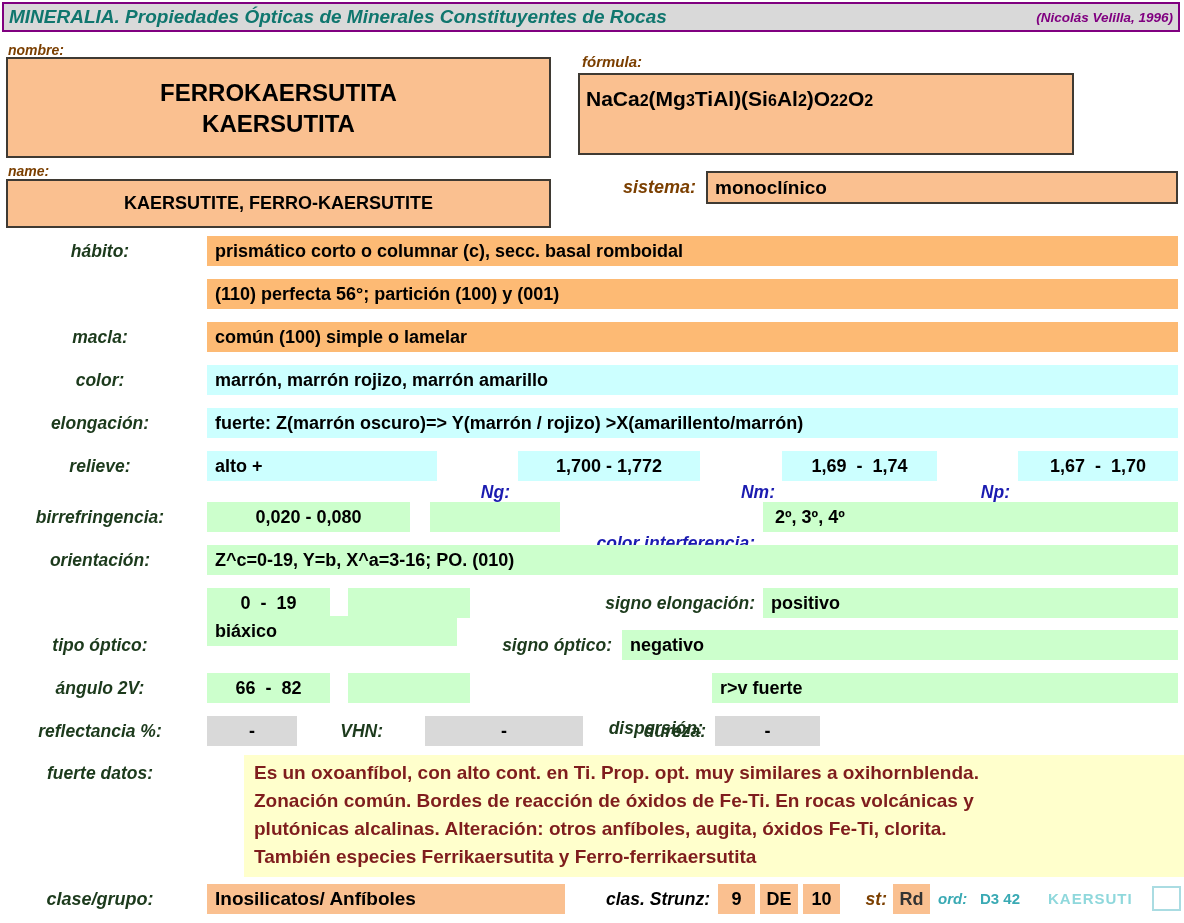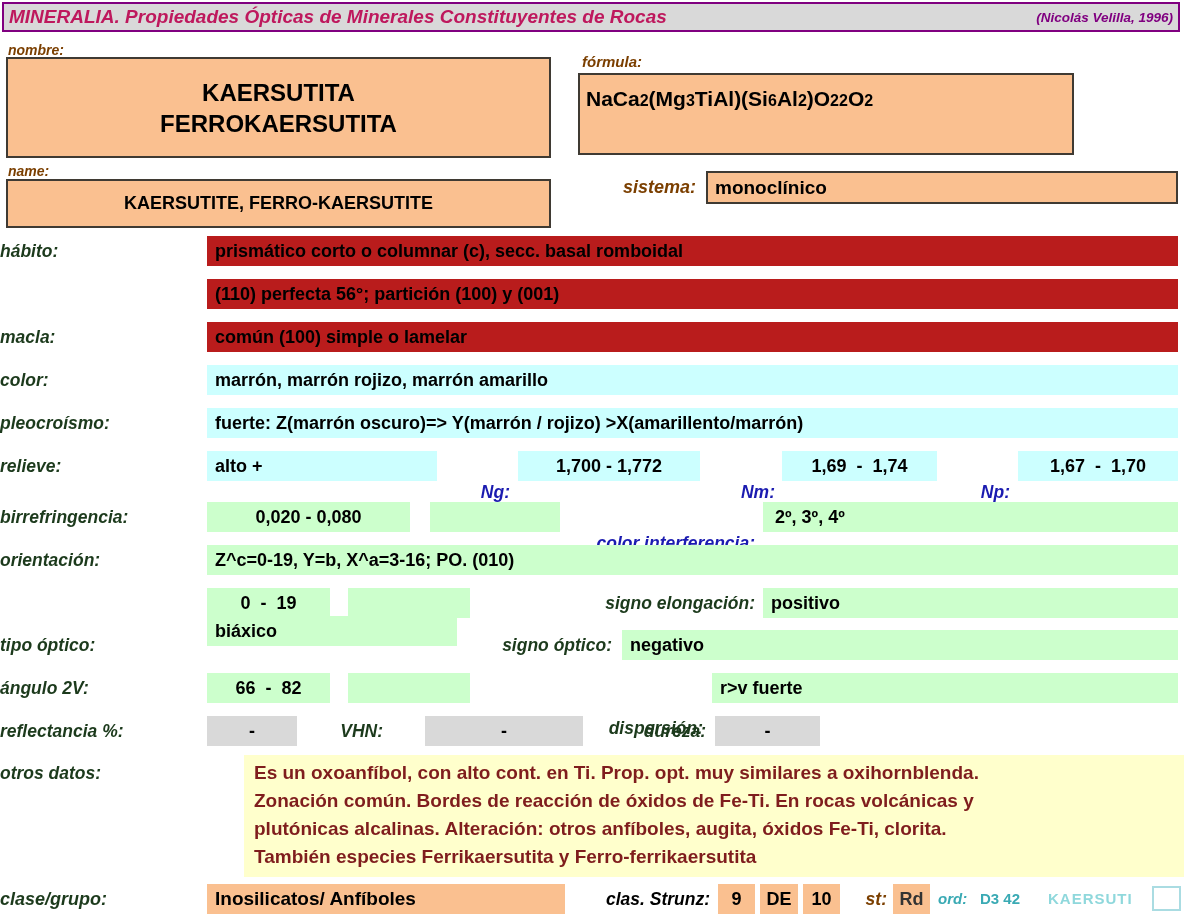--- a/index.html
+++ b/index.html
@@ -3,50 +3,50 @@
 <meta charset="utf-8">
 <style>
   html,body { margin:0; padding:0; background:#ffffff; }
   body { font-family:"Liberation Sans", sans-serif; font-weight:bold; }
   .page { position:relative; width:1184px; height:923px; background:#ffffff; overflow:hidden; }
 
   .abs { position:absolute; box-sizing:border-box; }
 
   .header { left:2px; top:2px; width:1178px; height:30px; background:#d9d9d9;
             border:2px solid #800080; display:flex; align-items:center; justify-content:space-between; }
-  .header .title { color:#be185d; font-style:italic; font-weight:bold; font-size:19px; padding-left:5px; white-space:nowrap; }
+  .header .title { color:#0f766e; font-style:italic; font-weight:bold; font-size:19px; padding-left:5px; white-space:nowrap; }
   .header .credit { color:#800080; font-style:italic; font-weight:bold; font-size:13.5px; padding-right:5px; white-space:nowrap; }
 
   .toplbl { position:absolute; color:#7b3f00; font-style:italic; font-weight:bold; font-size:14px; }
   .obox { background:#fac090; border:2px solid #3f3a33; }
 
   .nombre-box { left:6px; top:57px; width:545px; height:101px; display:flex; flex-direction:column;
                 align-items:center; justify-content:center; font-size:24px; line-height:31px; color:#000; }
   .name-box { left:6px; top:179px; width:545px; height:49px; display:flex; align-items:center;
               justify-content:center; font-size:18px; color:#000; }
   .formula-box { left:578px; top:73px; width:496px; height:82px; font-size:21px; color:#000; padding:12px 6px; }
   .formula-box .fsm { font-size:16px; }
   .sistema-lbl { left:500px; top:172px; width:196px; text-align:right; color:#7b3f00; font-style:italic;
                  font-weight:bold; font-size:18px; line-height:31px; }
   .sistema-box { left:706px; top:171px; width:472px; height:33px; font-size:19px; line-height:29px;
                  color:#000; padding-left:7px; }
 
-  .rowlbl { position:absolute; left:0; width:200px; text-align:left; font-style:italic; font-weight:bold;
+  .rowlbl { position:absolute; left:0; width:200px; text-align:center; font-style:italic; font-weight:bold;
             color:#1c3a1c; font-size:17.5px; line-height:30px; white-space:nowrap; }
   .sublbl { position:absolute; text-align:right; font-style:italic; font-weight:bold;
             font-size:17.5px; line-height:30px; white-space:nowrap; }
   .navy { color:#1b1bb0;margin-top:26px; }
   .dgreen { color:#1c3a1c; }
   .black { color:#000000; }
   .brown { color:#7b3f00; }
 
   .field { position:absolute; height:30px; line-height:30px; font-weight:bold; font-size:18px;
            color:#000; padding-left:8px; white-space:pre; overflow:hidden; box-sizing:border-box; }
   .center { text-align:center; padding-left:0; }
-  .pink { background:#b91c1c; }
+  .pink { background:#fdba74; }
   .cyan { background:#ccffff; }
   .green { background:#ccffcc; }
   .grey { background:#d9d9d9; }
 
   .yellow-box { left:207px; top:755px; width:971px; height:122px; background:#ffffcc; color:#7f1d1d;
                 font-size:19px; line-height:28px; padding:4px 10px; white-space:pre-line;margin-left:37px; }
 
   .fobox { position:absolute; height:30px; line-height:30px; background:#fac090; font-weight:bold;
            font-size:18px; color:#000; box-sizing:border-box; }
   .teal-it { position:absolute; color:#3aaab4; font-style:italic; font-weight:bold; font-size:15px; line-height:30px; }
@@ -60,22 +60,22 @@
 
 <div class="page">
 
   <div class="abs header">
     <span class="title">MINERALIA. Propiedades Ópticas de Minerales Constituyentes de Rocas</span>
     <span class="credit">(Nicolás Velilla, 1996)</span>
   </div>
 
   <div class="toplbl" style="left:8px; top:42px;">nombre:</div>
   <div class="abs obox nombre-box">
+    <span>FERROKAERSUTITA</span>
     <span>KAERSUTITA</span>
-    <span>FERROKAERSUTITA</span>
   </div>
 
   <div class="toplbl" style="left:8px; top:163px;">name:</div>
   <div class="abs obox name-box">
     <span>KAERSUTITE, FERRO-KAERSUTITE</span>
   </div>
 
   <div class="toplbl" style="left:582px; top:53px; font-size:15px;">fórmula:</div>
   <div class="abs obox formula-box"><span><span>NaCa</span><span class="fsm">2</span><span>(Mg</span><span class="fsm">3</span><span>TiAl)(Si</span><span class="fsm">6</span><span>Al</span><span class="fsm">2</span><span>)O</span><span class="fsm">22</span><span>O</span><span class="fsm">2</span></span></div>
 
@@ -86,21 +86,21 @@
   <div class="field pink" style="left:207px; top:236px; width:971px;">prismático corto o columnar (c), secc. basal romboidal</div>
 
   <div class="field pink" style="left:207px; top:279px; width:971px;">(110) perfecta 56°; partición (100) y (001)</div>
 
   <div class="rowlbl" style="top:322px;">macla:</div>
   <div class="field pink" style="left:207px; top:322px; width:971px;">común (100) simple o lamelar</div>
 
   <div class="rowlbl" style="top:365px;">color:</div>
   <div class="field cyan" style="left:207px; top:365px; width:971px;">marrón, marrón rojizo, marrón amarillo</div>
 
-  <div class="rowlbl" style="top:408px;">pleocroísmo:</div>
+  <div class="rowlbl" style="top:408px;">elongación:</div>
   <div class="field cyan" style="left:207px; top:408px; width:971px;">fuerte: Z(marrón oscuro)=&gt; Y(marrón / rojizo) &gt;X(amarillento/marrón)</div>
 
   <div class="rowlbl" style="top:451px;">relieve:</div>
   <div class="field cyan" style="left:207px; top:451px; width:230px;">alto +</div>
   <div class="sublbl navy" style="left:430px; top:451px; width:80px;">Ng:</div>
   <div class="field cyan center" style="left:518px; top:451px; width:182px;">1,700 - 1,772</div>
   <div class="sublbl navy" style="left:695px; top:451px; width:80px;">Nm:</div>
   <div class="field cyan center" style="left:782px; top:451px; width:155px;">1,69  -  1,74</div>
   <div class="sublbl navy" style="left:930px; top:451px; width:80px;">Np:</div>
   <div class="field cyan center" style="left:1018px; top:451px; width:160px;">1,67  -  1,70</div>
@@ -130,21 +130,21 @@
   <div class="sublbl dgreen" style="left:500px; top:673px; width:203px;margin-top:40px;">dispersión:</div>
   <div class="field green" style="left:712px; top:673px; width:466px;">r&gt;v fuerte</div>
 
   <div class="rowlbl" style="top:716px;">reflectancia %:</div>
   <div class="field grey center" style="left:207px; top:716px; width:90px;">-</div>
   <div class="sublbl dgreen" style="left:300px; top:716px; width:83px;">VHN:</div>
   <div class="field grey center" style="left:425px; top:716px; width:158px;">-</div>
   <div class="sublbl dgreen" style="left:620px; top:716px; width:86px;">dureza:</div>
   <div class="field grey center" style="left:715px; top:716px; width:105px;">-</div>
 
-  <div class="rowlbl" style="top:758px;">otros datos:</div>
+  <div class="rowlbl" style="top:758px;">fuerte datos:</div>
   <div class="abs yellow-box">Es un oxoanfíbol, con alto cont. en Ti. Prop. opt. muy similares a oxihornblenda.
 Zonación común. Bordes de reacción de óxidos de Fe-Ti. En rocas volcánicas y
 plutónicas alcalinas. Alteración: otros anfíboles, augita, óxidos Fe-Ti, clorita.
 También especies Ferrikaersutita y Ferro-ferrikaersutita</div>
 
   <div class="rowlbl" style="top:884px; font-size:18px;">clase/grupo:</div>
   <div class="fobox" style="left:207px; top:884px; width:358px; padding-left:8px; font-size:19px;">Inosilicatos/ Anfíboles</div>
   <div class="sublbl black" style="left:560px; top:884px; width:150px;">clas. Strunz:</div>
   <div class="fobox" style="left:718px; top:884px; width:37px; text-align:center;">9</div>
   <div class="fobox" style="left:760px; top:884px; width:38px; text-align:center;">DE</div>

